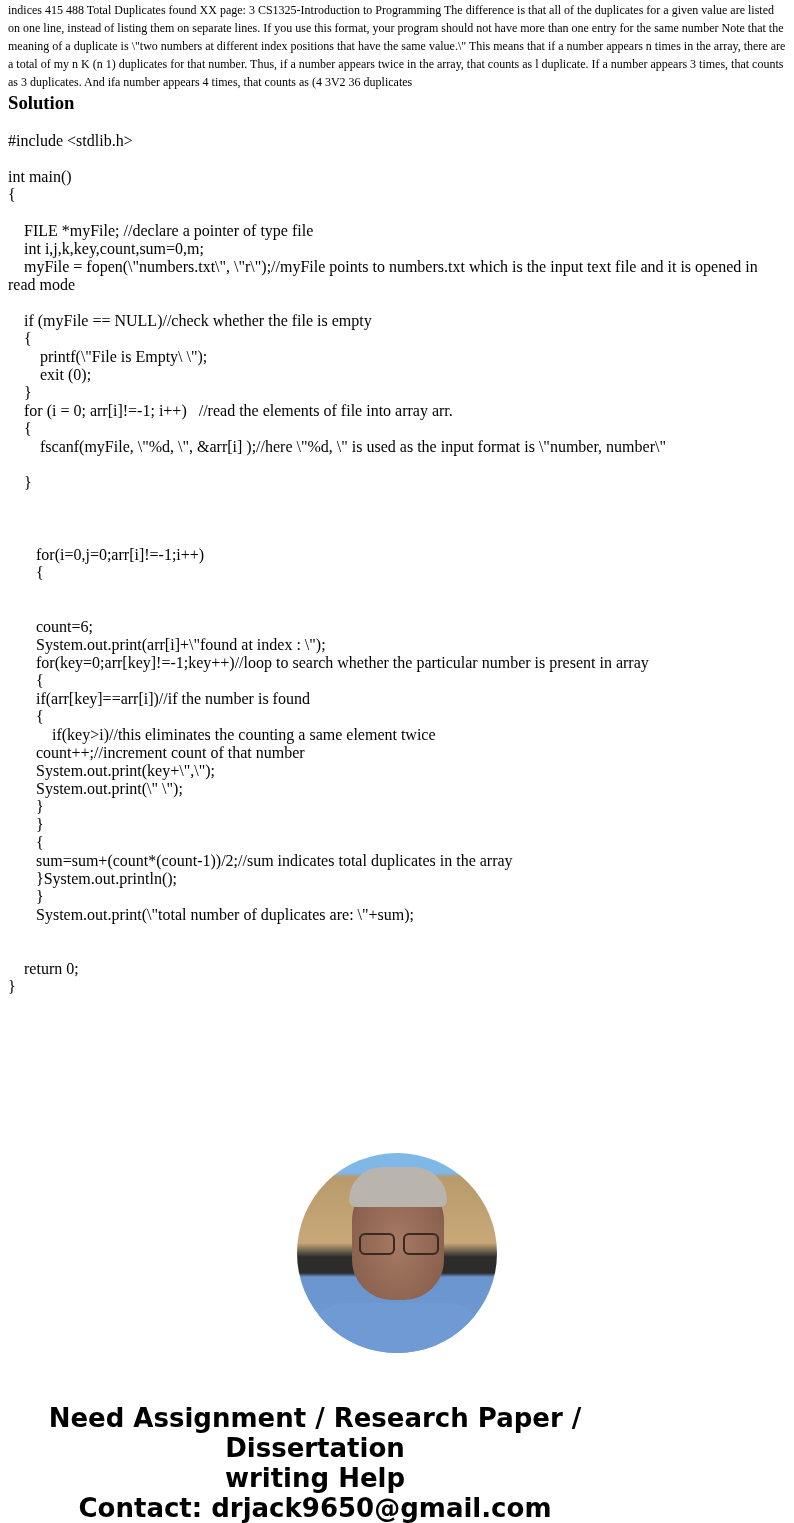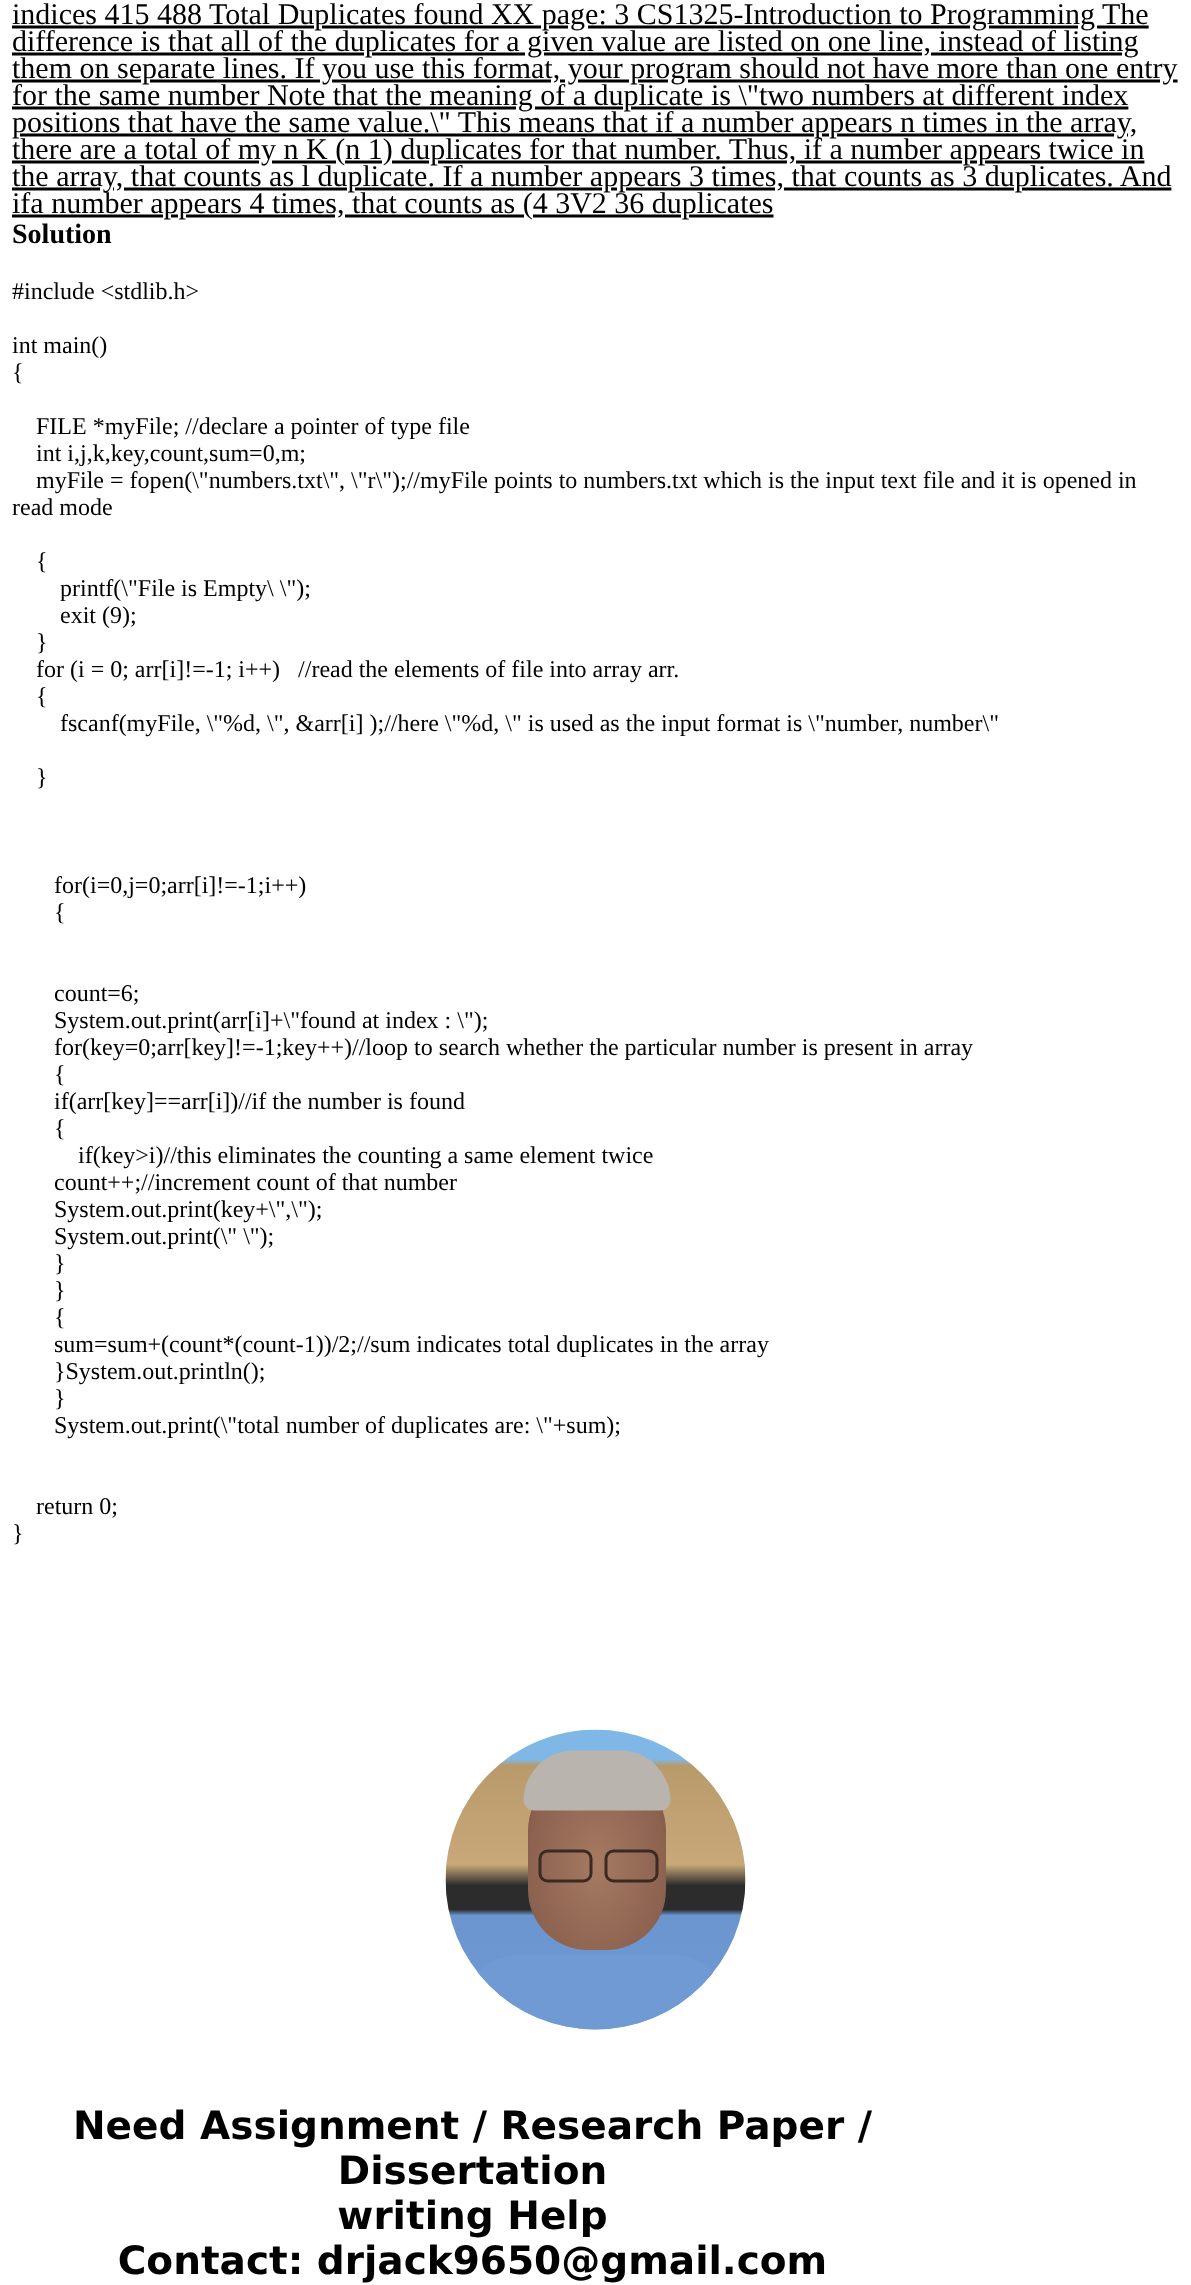--- a/index.html
+++ b/index.html
@@ -9,22 +9,21 @@
       font-family: "Liberation Serif", serif;
       font-size: 16px;
       color: #000000;
       position: relative;
     }
     .wrap { padding: 0 8px; }
     .intro {
       margin: 0;
       padding-top: 1px;
       line-height: 18px;
-      font-size: 20px;
-      text-decoration: underline;
+      font-size: 12px;
     }
     h3.sol-title {
       font-family: "Liberation Serif", serif;
       font-size: 18.7px;
       font-weight: bold;
       margin: 1px 0 18px 0;
       line-height: 22px;
     }
     .code { line-height: 18px; font-size: 16px; }
     .code .ln { white-space: pre-wrap; min-height: 18px; }
@@ -85,23 +84,24 @@
   <div class="code" id="code-block">
       <div class="ln">#include &lt;stdlib.h&gt;</div>
       <div class="ln">&nbsp;</div>
       <div class="ln">int main()</div>
       <div class="ln">{</div>
       <div class="ln">&nbsp;</div>
       <div class="ln">    FILE *myFile; //declare a pointer of type file</div>
       <div class="ln">    int i,j,k,key,count,sum=0,m;</div>
       <div class="ln">    myFile = fopen(\"numbers.txt\", \"r\");//myFile points to numbers.txt which is the input text file and it is opened in read mode</div>
       <div class="ln">&nbsp;</div>
+      <div class="ln">    if (myFile == NULL)//check whether the file is empty</div>
       <div class="ln">    {</div>
       <div class="ln">        printf(\"File is Empty\ \");</div>
-      <div class="ln">        exit (9);</div>
+      <div class="ln">        exit (0);</div>
       <div class="ln">    }</div>
       <div class="ln">    for (i = 0; arr[i]!=-1; i++)   //read the elements of file into array arr.</div>
       <div class="ln">    {</div>
       <div class="ln">        fscanf(myFile, \"%d, \", &amp;arr[i] );//here \"%d, \" is used as the input format is \"number, number\"</div>
       <div class="ln">&nbsp;</div>
       <div class="ln">    }</div>
       <div class="ln">&nbsp;</div>
       <div class="ln">&nbsp;</div>
       <div class="ln">&nbsp;</div>
       <div class="ln">       for(i=0,j=0;arr[i]!=-1;i++)</div>

